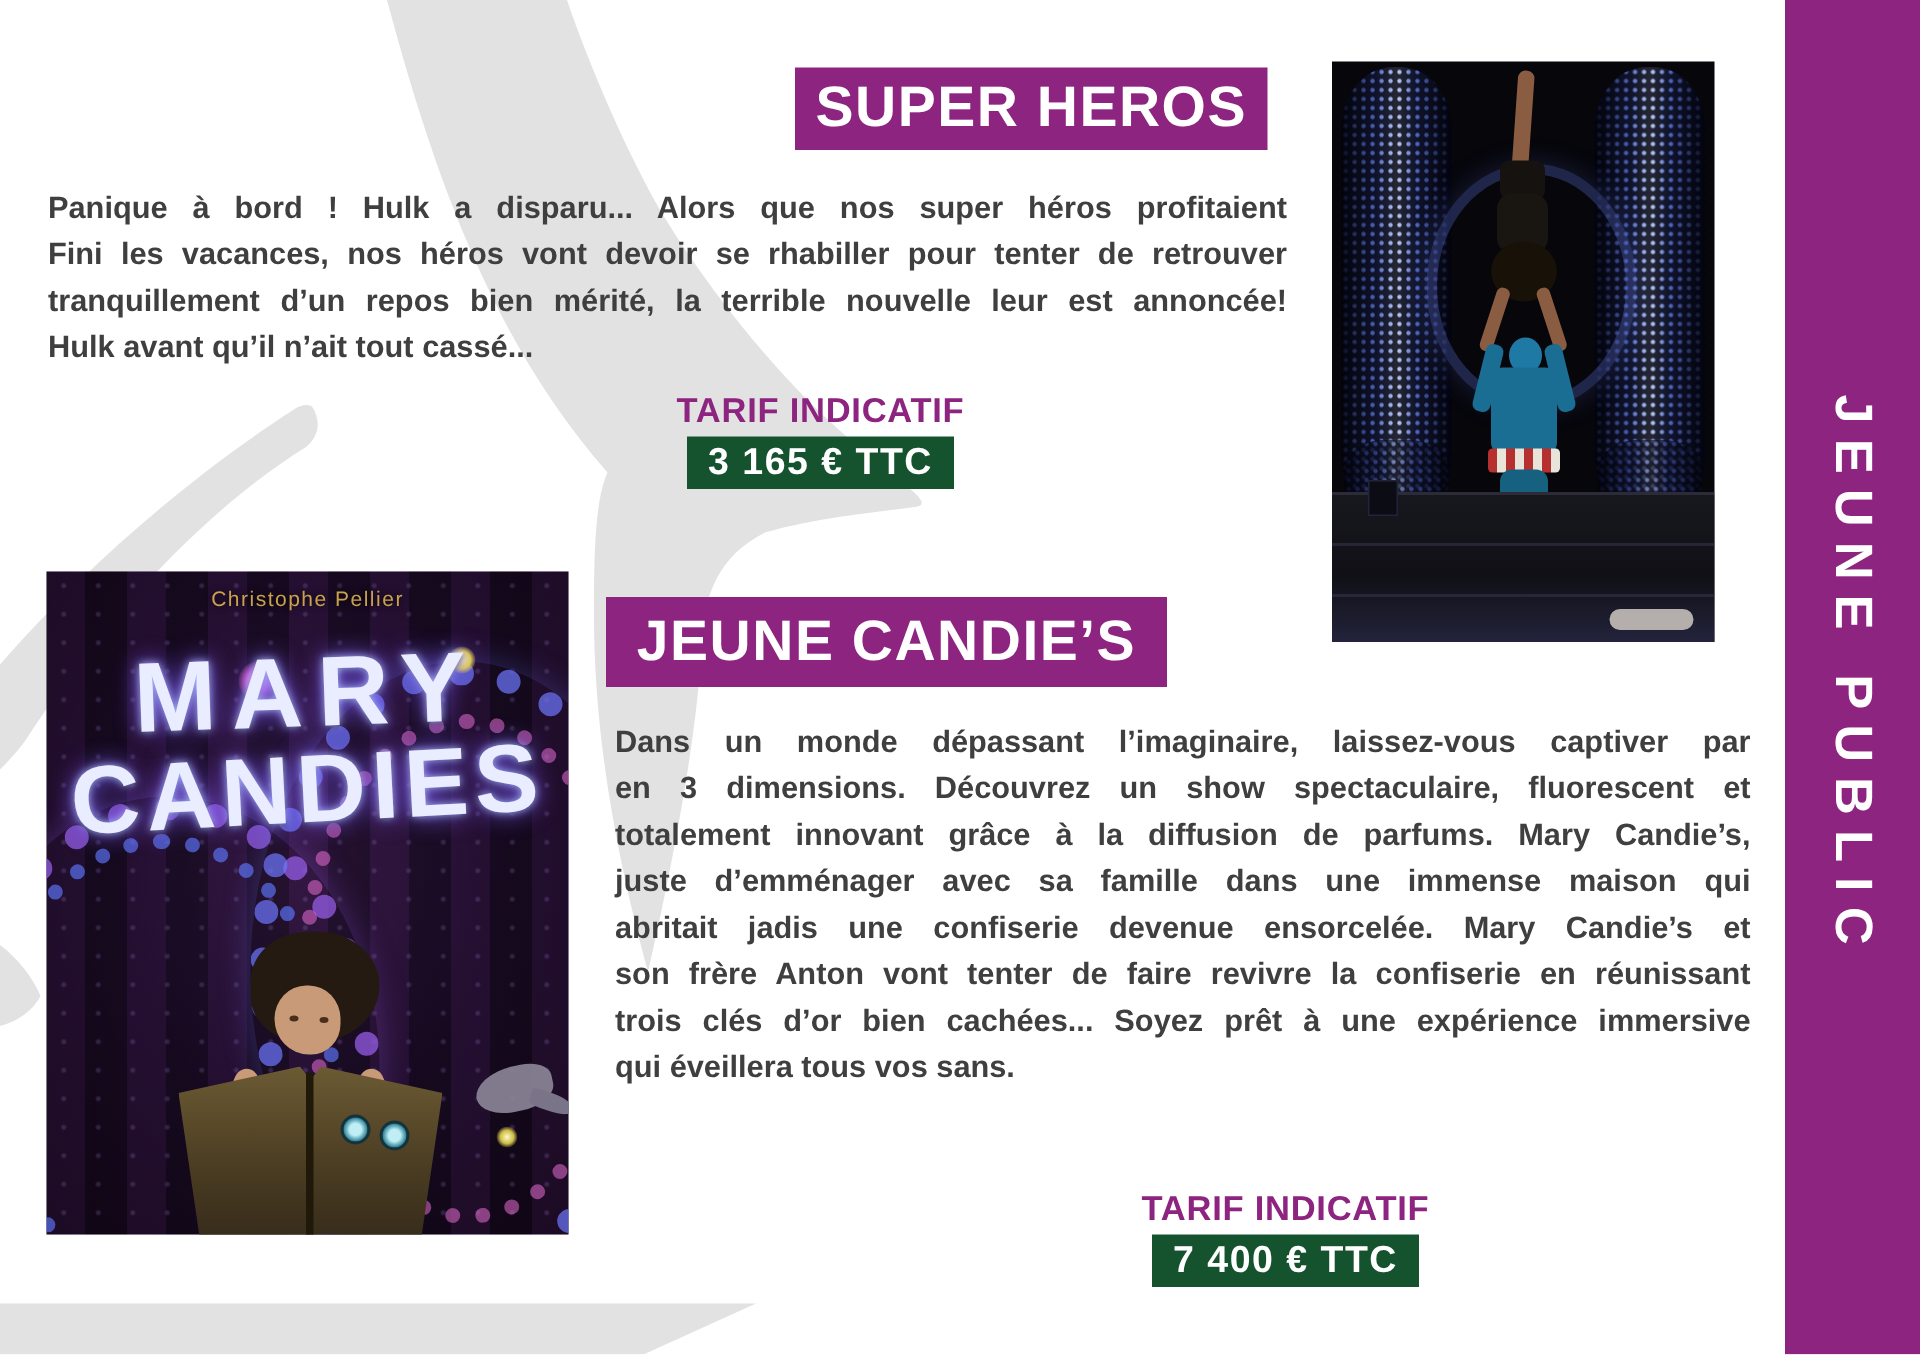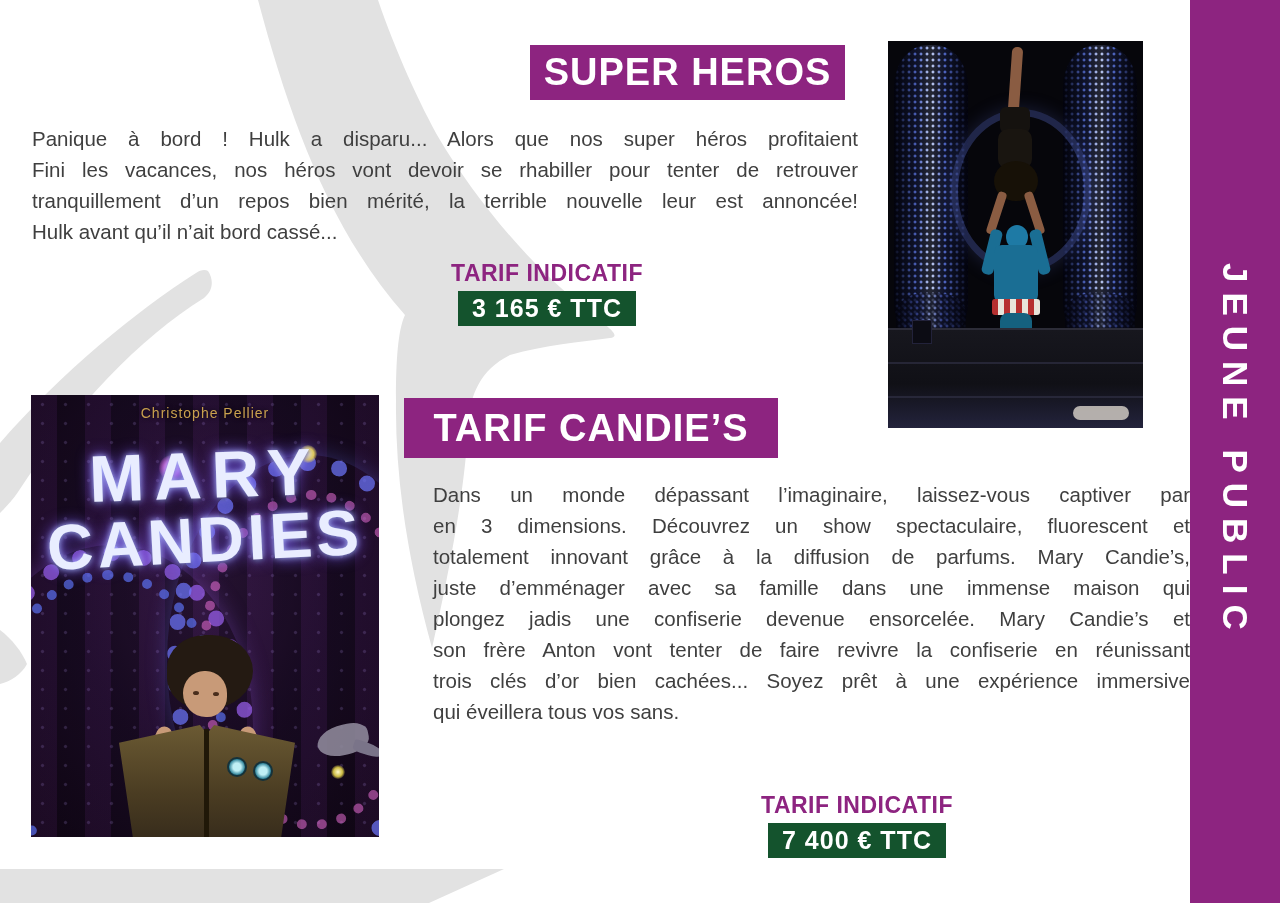--- a/index.html
+++ b/index.html
@@ -11,24 +11,24 @@
 
   
   .banner{position:absolute;z-index:2;background:#8d2480;color:#ffffff;
           display:flex;align-items:center;justify-content:center;
           font-weight:bold;letter-spacing:1px;}
   .banner-super{left:530px;top:45px;width:315px;height:55px;font-size:38px;}
   .banner-mary{left:404px;top:398px;width:374px;height:60px;font-size:38px;}
 
   
   .para{position:absolute;z-index:2;color:#3f3f3f;font-size:20.5px;line-height:31px;}
-  .para > div{text-align:justify;text-align-last:justify;}
+  .para > div{text-align:justify;text-align-last:justify;font-weight:bold;}
   .para > div:last-child{text-align-last:left;}
   .para1{left:32px;top:123px;width:826px;}
-  .para2{left:410px;top:479px;width:757px;margin-left:23px;}
+  .para2{left:410px;top:479px;width:757px;}
 
   
   .tarif{position:absolute;z-index:2;text-align:center;}
   .tarif1{left:430px;top:260px;width:234px;}
   .tarif2{left:720px;top:792px;width:274px;}
   .tarif-label{color:#8d2480;font-weight:bold;font-size:23px;letter-spacing:0.5px;}
   .tarif-value{display:inline-block;margin-top:4px;background:#14532d;color:#ffffff;
                font-weight:bold;font-size:25px;padding:3px 14px;letter-spacing:1px;}
 
   
@@ -81,21 +81,21 @@
   .stage-floor{position:absolute;left:0;bottom:0;width:100%;height:98px;
                background:linear-gradient(#17171e 0%,#101016 55%,#23233c 100%);
                border-top:2px solid #2c2c38;}
   .floor-line{position:absolute;left:0;width:100%;height:2px;background:#33334a;opacity:.6;}
   .fl1{bottom:64px;} .fl2{bottom:30px;}
   .lying-figure{position:absolute;right:14px;bottom:8px;width:56px;height:14px;background:#cfc9c2;
                 border-radius:8px;opacity:.85;}
   .tech-box{position:absolute;left:24px;bottom:84px;width:18px;height:22px;background:#0c0c14;border:1px solid #22223a;}
 
   
-  .book-cover{position:absolute;z-index:2;left:31px;top:395px;width:348px;height:442px;overflow:hidden;
+  .book-cover{position:absolute;z-index:2;left:31px;top:381px;width:348px;height:442px;overflow:hidden;
               background:
                 repeating-linear-gradient(90deg, rgba(70,28,86,0.18) 0 26px, rgba(0,0,0,0.22) 26px 54px),
                 radial-gradient(ellipse at 50% 42%, #30173f 0%, #1c0c28 52%, #130718 100%);}
   .cover-dust{position:absolute;left:0;top:0;width:100%;height:100%;
               background-image:radial-gradient(circle, rgba(190,160,255,0.5) 1px, rgba(0,0,0,0) 2.2px);
               background-size:23px 19px;opacity:.35;}
   .sparkle-ring{position:absolute;border-radius:50%;}
   .ring-left{left:-60px;top:150px;width:250px;height:330px;border:16px dotted rgba(148,92,230,0.75);
              box-shadow:0 0 22px rgba(148,92,230,0.35);}
   .ring-left2{left:-40px;top:175px;width:215px;height:285px;border:10px dotted rgba(96,120,255,0.65);}
@@ -166,21 +166,21 @@
   </svg>
 
   <div class="banner banner-super">
     <span>SUPER HEROS</span>
   </div>
 
   <div class="para para1">
       <div>Panique à bord ! Hulk a disparu... Alors que nos super héros profitaient</div>
       <div>Fini les vacances, nos héros vont devoir se rhabiller pour tenter de retrouver</div>
       <div>tranquillement d’un repos bien mérité, la terrible nouvelle leur est annoncée!</div>
-      <div>Hulk avant qu’il n’ait bord cassé...</div>
+      <div>Hulk avant qu’il n’ait tout cassé...</div>
     </div>
 
   <div class="tarif tarif1">
     <div class="tarif-label">TARIF INDICATIF</div>
     <div class="tarif-value">3 165 € TTC</div>
   </div>
 
   <div class="stage-photo">
     <div class="led-col led-left"></div>
     <div class="led-col led-right"></div>
@@ -202,21 +202,21 @@
     <div class="cap-boot"></div>
     <div class="cap-foot"></div>
     <div class="stage-floor"></div>
     <div class="floor-line fl1"></div>
     <div class="floor-line fl2"></div>
     <div class="tech-box"></div>
     <div class="lying-figure"></div>
   </div>
 
   <div class="banner banner-mary">
-    <span>TARIF CANDIE’S</span>
+    <span>JEUNE CANDIE’S</span>
   </div>
 
   <div class="book-cover">
     <div class="cover-dust"></div>
     <div class="sparkle-ring ring-left"></div>
     <div class="sparkle-ring ring-left2"></div>
     <div class="sparkle-ring ring-right"></div>
     <div class="sparkle-ring ring-right2"></div>
     <div class="glow-dot gd1"></div>
     <div class="glow-dot gd2"></div>
@@ -237,21 +237,21 @@
     <div class="owl-eye oe2"></div>
     <div class="cover-bird"></div>
     <div class="bird-tail"></div>
   </div>
 
   <div class="para para2">
       <div>Dans un monde dépassant l’imaginaire, laissez-vous captiver par</div>
       <div>en 3 dimensions. Découvrez un show spectaculaire, fluorescent et</div>
       <div>totalement innovant grâce à la diffusion de parfums. Mary Candie’s,</div>
       <div>juste d’emménager avec sa famille dans une immense maison qui</div>
-      <div>plongez jadis une confiserie devenue ensorcelée. Mary Candie’s et</div>
+      <div>abritait jadis une confiserie devenue ensorcelée. Mary Candie’s et</div>
       <div>son frère Anton vont tenter de faire revivre la confiserie en réunissant</div>
       <div>trois clés d’or bien cachées... Soyez prêt à une expérience immersive</div>
       <div>qui éveillera tous vos sans.</div>
     </div>
 
   <div class="tarif tarif2">
     <div class="tarif-label">TARIF INDICATIF</div>
     <div class="tarif-value">7 400 € TTC</div>
   </div>
 

